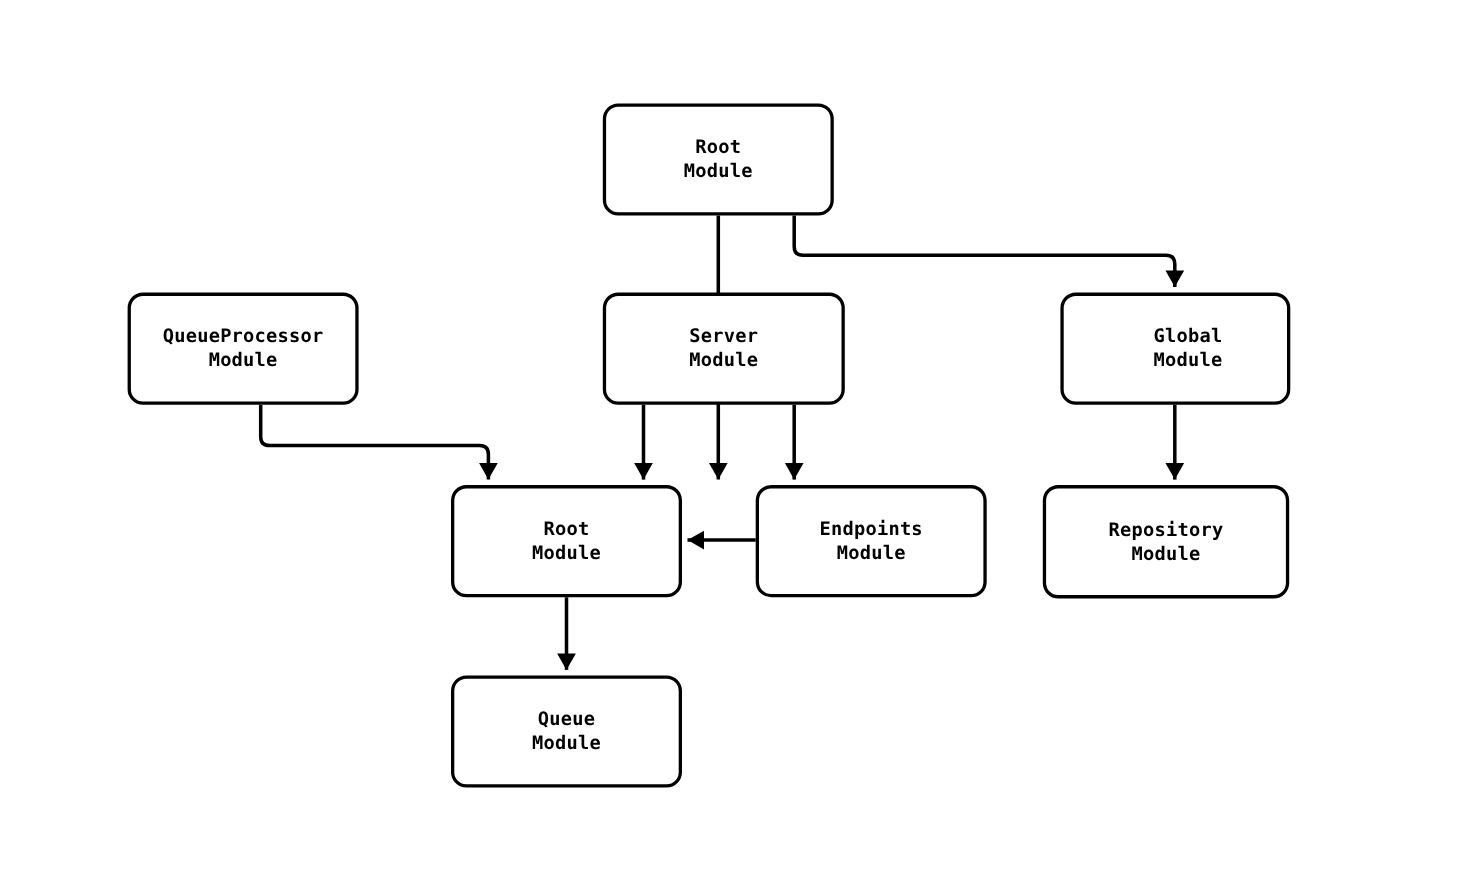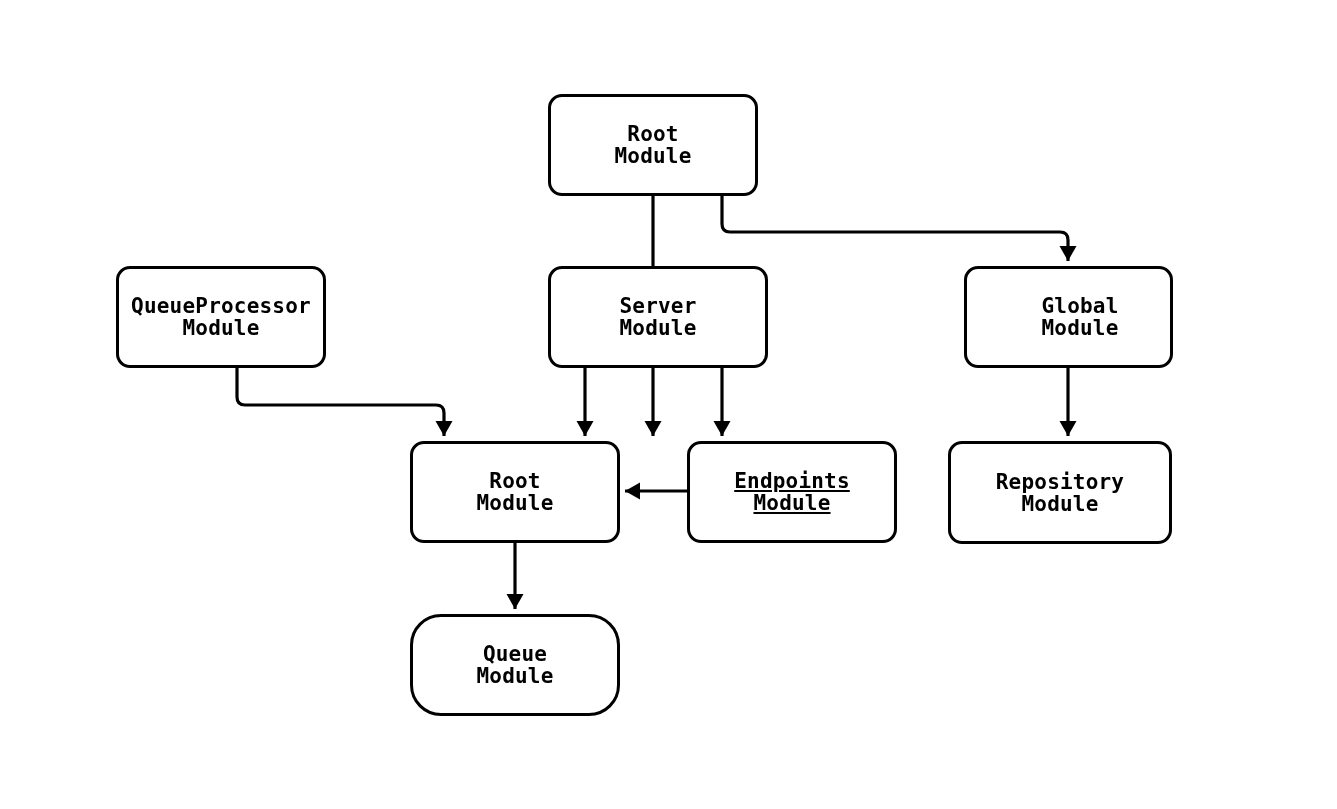--- a/index.html
+++ b/index.html
@@ -34,21 +34,21 @@
     border: 3.2px solid #000000;
     border-radius: 14px;
     display: flex;
     flex-direction: column;
     align-items: center;
     justify-content: center;
     z-index: 2;
   }
   .node-label {
     font-family: "DejaVu Sans Mono", "Liberation Mono", monospace;
-    font-size: 21px;
+    font-size: 17px;
     font-weight: 700;
     line-height: 22px;
     color: #000000;
     text-align: center;
     letter-spacing: 0.2px;
     white-space: pre;
     user-select: none;
   }
 </style>
 </head>
@@ -100,28 +100,28 @@
   <div class="node" style="left: 964px; top: 266px; width: 209px; height: 102px; padding-left: 23px;">
     <span class="node-label">Global</span>
     <span class="node-label">Module</span>
   </div>
 
   <div class="node" style="left: 410px; top: 441px; width: 210px; height: 102px;">
     <span class="node-label">Root</span>
     <span class="node-label">Module</span>
   </div>
 
-  <div class="node" style="left: 687px; top: 441px; width: 210px; height: 102px; text-decoration: underline;">
+  <div class="node" style="left: 687px; top: 441px; width: 210px; height: 102px;">
     <span class="node-label">Endpoints</span>
     <span class="node-label">Module</span>
   </div>
 
   <div class="node" style="left: 948px; top: 441px; width: 224px; height: 103px;">
     <span class="node-label">Repository</span>
     <span class="node-label">Module</span>
   </div>
 
-  <div class="node" style="left: 410px; top: 614px; width: 210px; height: 102px; border-radius: 31px;">
+  <div class="node" style="left: 410px; top: 614px; width: 210px; height: 102px;">
     <span class="node-label">Queue</span>
     <span class="node-label">Module</span>
   </div>
 
 </div>
 
 </body></html>

